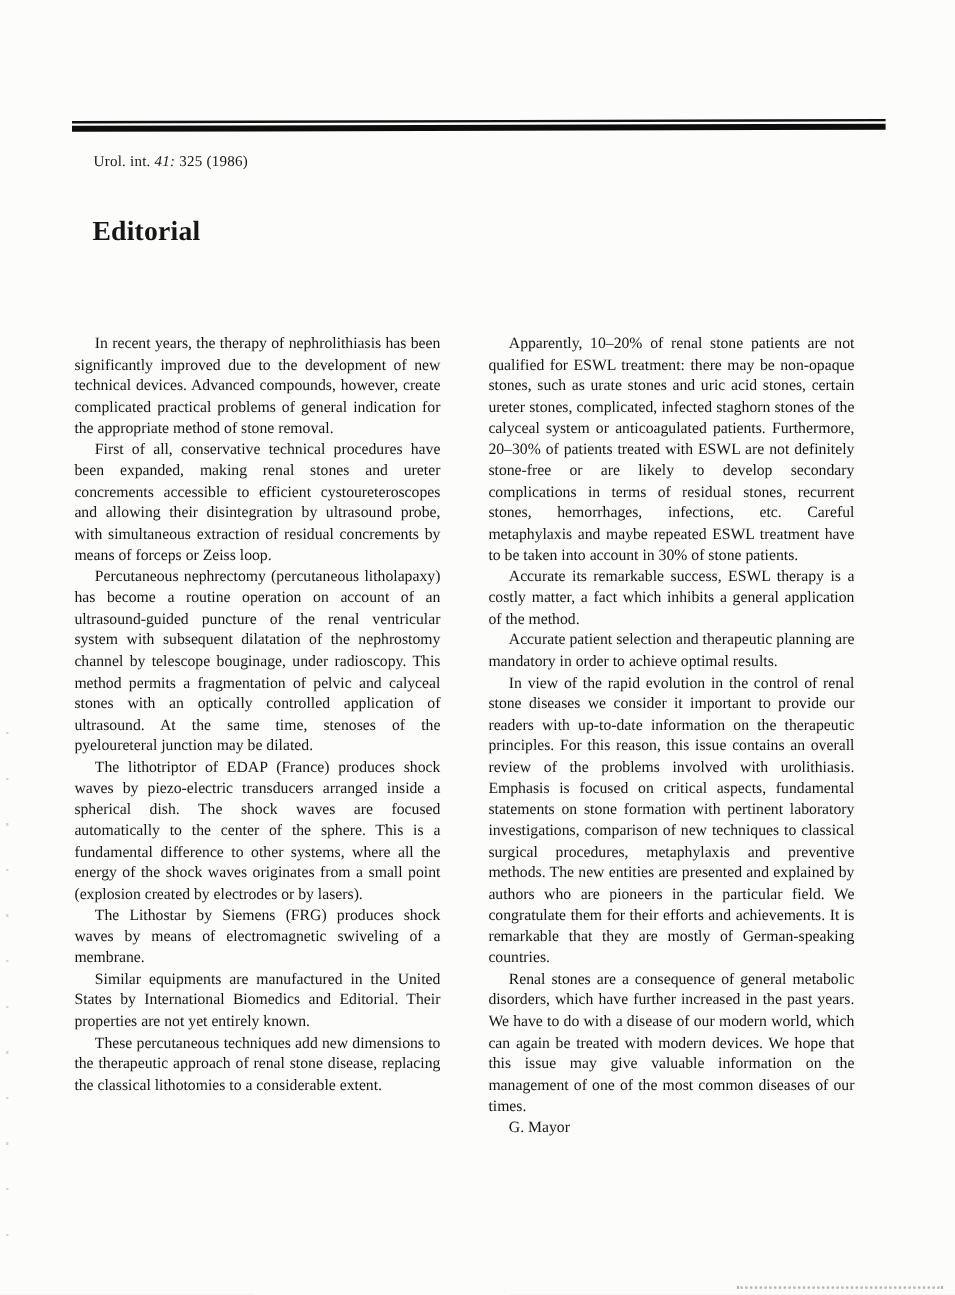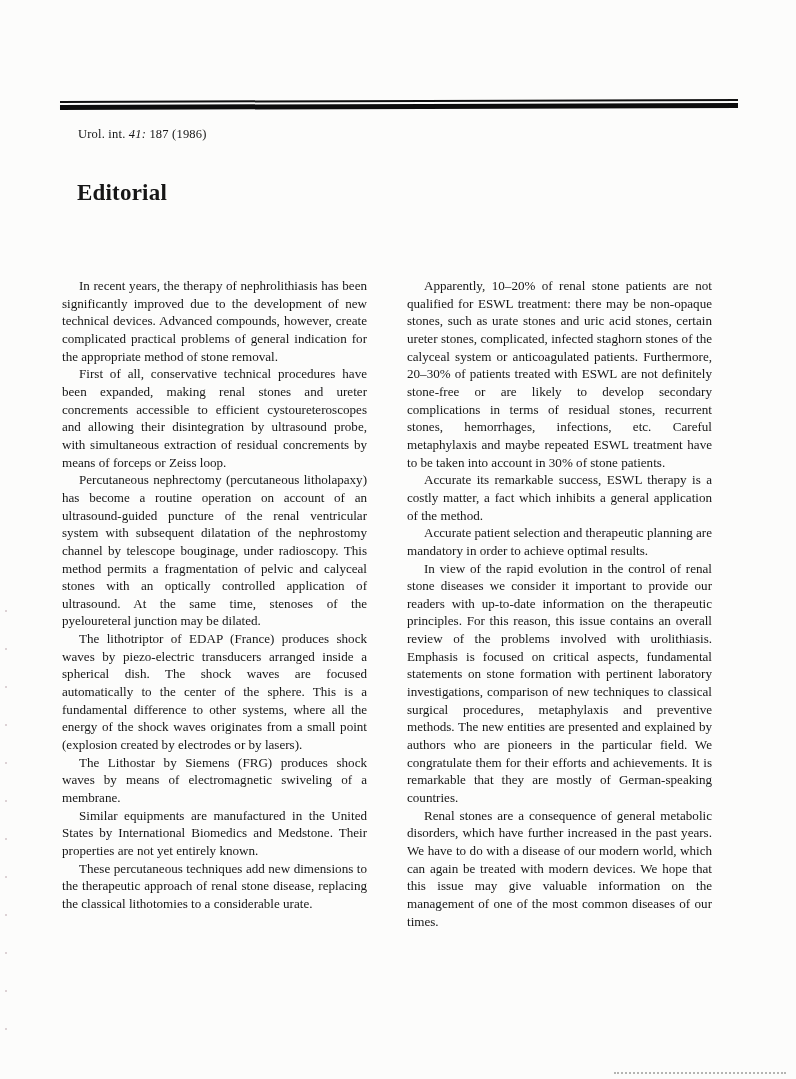--- a/index.html
+++ b/index.html
@@ -98,38 +98,39 @@
 
 <div class="page">
 
   <div class="left-margin-artifact"></div>
 
   <div class="top-rule">
     <div class="rule-thin"></div>
     <div class="rule-thick"></div>
   </div>
 
-  <div class="citation"><span>Urol. int. </span><span class="vol">41:</span><span> 187 (1986)</span></div>
+  <div class="citation"><span>Urol. int. </span><span class="vol">41:</span><span> 325 (1986)</span></div>
 
   <h1 class="title">Editorial</h1>
 
   <div class="columns">
     <div class="col">
       <p>In recent years, the therapy of nephrolithiasis has been significantly improved due to the development of new technical devices. Advanced compounds, however, create complicated practical problems of general indication for the appropriate method of stone removal.</p>
       <p>First of all, conservative technical procedures have been expanded, making renal stones and ureter concrements accessible to efficient cystoureteroscopes and allowing their disintegration by ultrasound probe, with simultaneous extraction of residual concrements by means of forceps or Zeiss loop.</p>
       <p>Percutaneous nephrectomy (percutaneous litholapaxy) has become a routine operation on account of an ultrasound-guided puncture of the renal ventricular system with subsequent dilatation of the nephrostomy channel by telescope bouginage, under radioscopy. This method permits a fragmentation of pelvic and calyceal stones with an optically controlled application of ultrasound. At the same time, stenoses of the pyeloureteral junction may be dilated.</p>
       <p>The lithotriptor of EDAP (France) produces shock waves by piezo-electric transducers arranged inside a spherical dish. The shock waves are focused automatically to the center of the sphere. This is a fundamental difference to other systems, where all the energy of the shock waves originates from a small point (explosion created by electrodes or by lasers).</p>
       <p>The Lithostar by Siemens (FRG) produces shock waves by means of electromagnetic swiveling of a membrane.</p>
-      <p>Similar equipments are manufactured in the United States by International Biomedics and Medstone. Their properties are not yet entirely known.</p>
-      <p>These percutaneous techniques add new dimensions to the therapeutic approach of renal stone disease, replacing the classical lithotomies to a considerable urate.</p>
+      <p>Similar equipments are manufactured in the United States by International Biomedics and Editorial. Their properties are not yet entirely known.</p>
+      <p>These percutaneous techniques add new dimensions to the therapeutic approach of renal stone disease, replacing the classical lithotomies to a considerable extent.</p>
     </div>
     <div class="col">
       <p>Apparently, 10–20% of renal stone patients are not qualified for ESWL treatment: there may be non-opaque stones, such as urate stones and uric acid stones, certain ureter stones, complicated, infected staghorn stones of the calyceal system or anticoagulated patients. Furthermore, 20–30% of patients treated with ESWL are not definitely stone-free or are likely to develop secondary complications in terms of residual stones, recurrent stones, hemorrhages, infections, etc. Careful metaphylaxis and maybe repeated ESWL treatment have to be taken into account in 30% of stone patients.</p>
       <p>Accurate its remarkable success, ESWL therapy is a costly matter, a fact which inhibits a general application of the method.</p>
       <p>Accurate patient selection and therapeutic planning are mandatory in order to achieve optimal results.</p>
       <p>In view of the rapid evolution in the control of renal stone diseases we consider it important to provide our readers with up-to-date information on the therapeutic principles. For this reason, this issue contains an overall review of the problems involved with urolithiasis. Emphasis is focused on critical aspects, fundamental statements on stone formation with pertinent laboratory investigations, comparison of new techniques to classical surgical procedures, metaphylaxis and preventive methods. The new entities are presented and explained by authors who are pioneers in the particular field. We congratulate them for their efforts and achievements. It is remarkable that they are mostly of German-speaking countries.</p>
       <p>Renal stones are a consequence of general metabolic disorders, which have further increased in the past years. We have to do with a disease of our modern world, which can again be treated with modern devices. We hope that this issue may give valuable information on the management of one of the most common diseases of our times.</p>
+      <p class="signature">G. Mayor</p>
     </div>
   </div>
 
   <div class="footer-dotted"></div>
 
 </div>
 
 </body></html>

